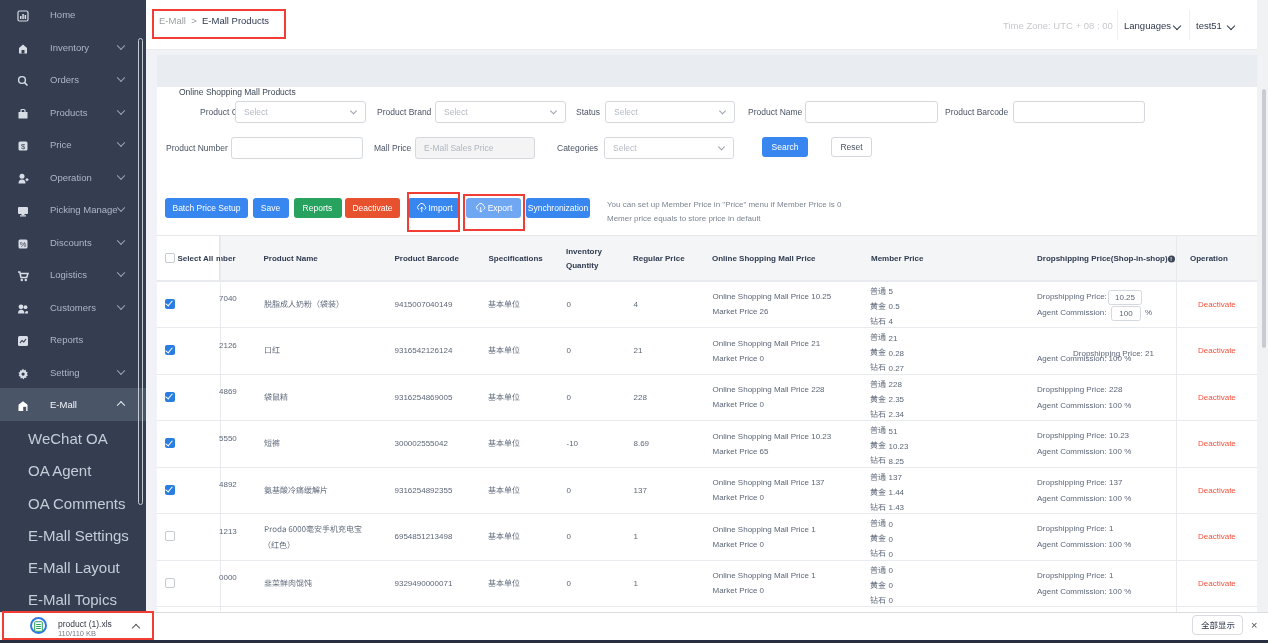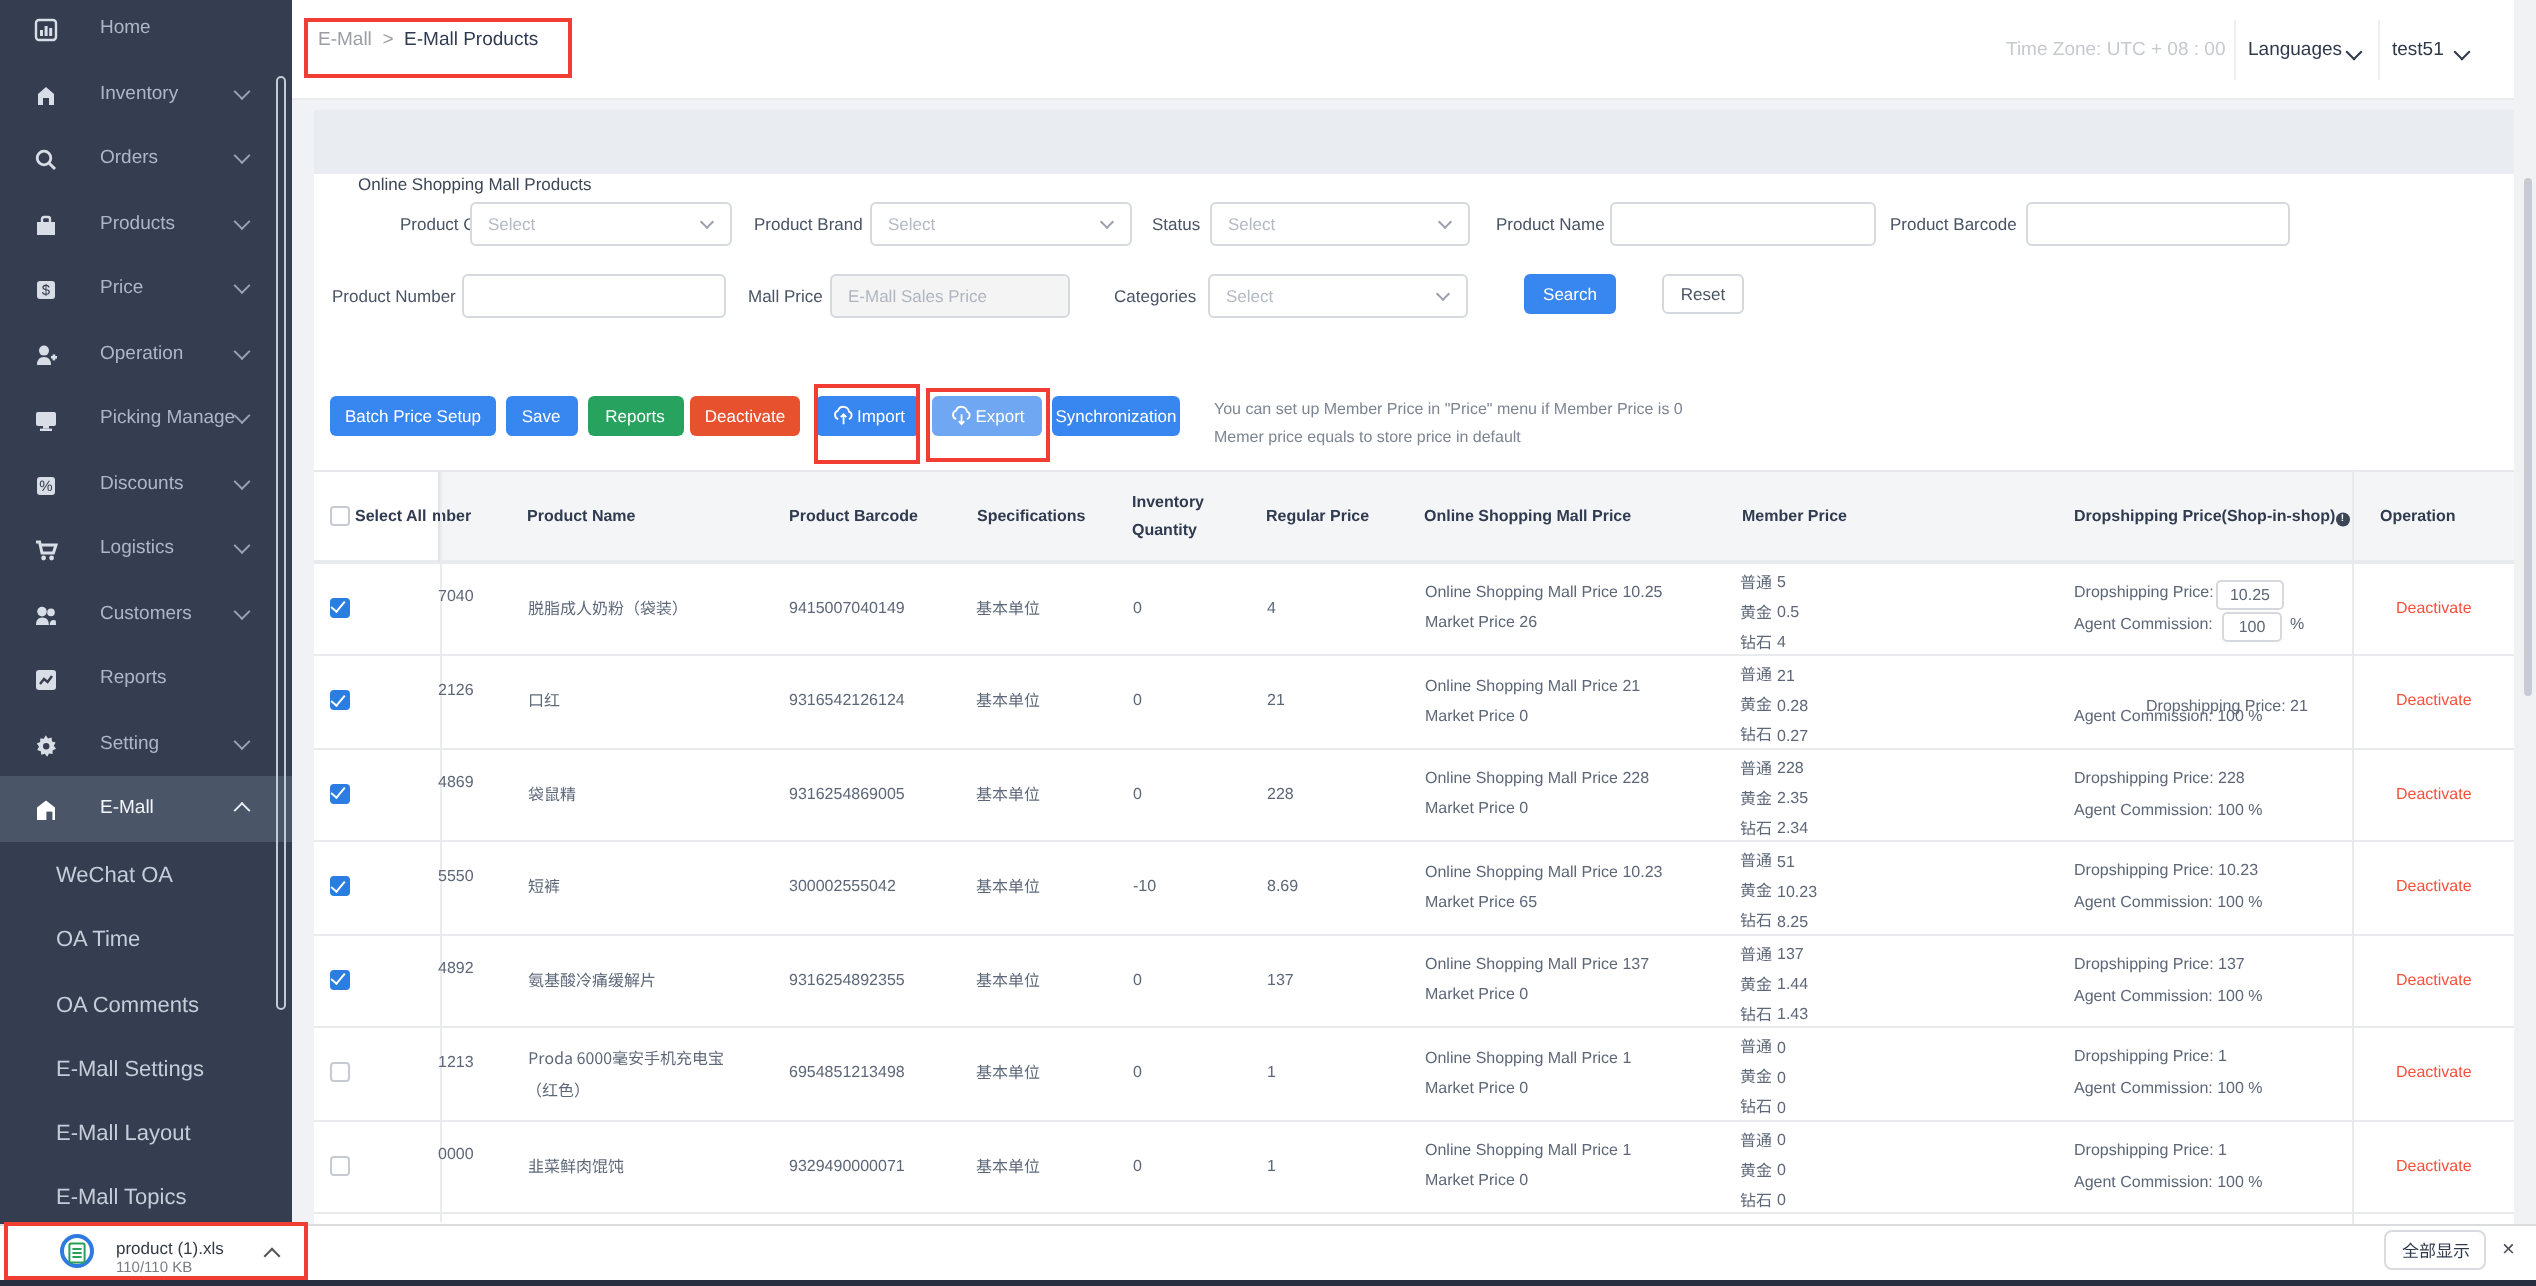--- a/index.html
+++ b/index.html
@@ -8,21 +8,21 @@
 .abs { position:absolute; }
 
 #sidebar { left:0; top:0; width:146px; height:643px; background:#353e51; }
 .mi { position:absolute; left:0; width:146px; height:32.5px; }
 .mi .txt { position:absolute; left:38px; top:50%; transform:translateY(-50%); font-size:9.5px; color:#aeb6c6;margin-left:12px; }
 .mi .ico { position:absolute; left:17px; top:50%; transform:translateY(-50%); width:12px; height:12px; }
 .mi .chev { position:absolute; right:22px; top:50%; width:6px; height:6px; border-right:1.4px solid #9aa3b5; border-bottom:1.4px solid #9aa3b5; transform:translateY(-70%) rotate(45deg); }
 .mi .chevup { position:absolute; right:22px; top:50%; width:6px; height:6px; border-right:1.4px solid #e8ecf3; border-bottom:1.4px solid #e8ecf3; transform:translateY(-30%) rotate(225deg); }
 .mi.active { background:#4b5568; }
 .mi.active .txt { color:#f2f5fa; }
-.smi { position:absolute; left:28px; font-size:11px; color:#c6cdd9; transform:translateY(-50%); }
+.smi { position:absolute; left:28px; font-size:15px; color:#c6cdd9; transform:translateY(-50%); }
 #sbthumb { position:absolute; left:138px; top:38px; width:5px; height:467px; border:1px solid #c4cad4; border-radius:3px; }
 
 #topbar { left:146px; top:0; width:1122px; height:50px; background:#fff; border-bottom:1px solid #e9ebee; }
 
 #card { left:157px; top:55px; width:1100px; height:557px; background:#fff; }
 #cardhead { position:absolute; left:0; top:0; width:1100px; height:31.5px; background:#e9edf1; }
 .lbl { font-size:8.5px; color:#4a5465; transform:translateY(-50%); }
 .sel { position:absolute; height:22px; border:1px solid #d5d9de; border-radius:3px; background:#fff; }
 .sel .ph { position:absolute; left:8px; top:50%; transform:translateY(-50%); font-size:8.5px; color:#b4bac4; }
 .sel .sc { position:absolute; right:9px; top:50%; width:5px; height:5px; border-right:1.2px solid #9aa0ab; border-bottom:1.2px solid #9aa0ab; transform:translateY(-70%) rotate(45deg); }
@@ -542,21 +542,21 @@
     </div>
 <div class="mi active" style="top:388px;">
       <span class="ico"><svg width="12" height="12" viewBox="0 0 12 12">
           <path d="M1.5 4.8 L6 1.2 L10.5 4.8 L10.5 11 L1.5 11 Z" fill="#fff"></path>
           <rect x="6.2" y="6.8" width="3" height="4.2" fill="#4b5568"></rect>
         </svg></span>
       <span class="txt">E-Mall</span>
       <span class="chevup"></span>
     </div>
 <div class="smi" style="top:437.5px;">WeChat OA</div>
-<div class="smi" style="top:470px;">OA Time</div>
+<div class="smi" style="top:470px;">OA Agent</div>
 <div class="smi" style="top:502.5px;">OA Comments</div>
 <div class="smi" style="top:535px;">E-Mall Settings</div>
 <div class="smi" style="top:567px;">E-Mall Layout</div>
 <div class="smi" style="top:599px;">E-Mall Topics</div>
 </div>
 <div class="abs" id="sbthumb"></div>
 
 <div class="abs" style="left:0; top:611.5px; width:1268px; height:28px; background:#fff; border-top:1px solid #dadcde;"></div>
 <div class="abs" style="left:30px; top:617px; width:17px; height:17px; border:2px solid #2f7ae0; border-radius:50%; background:#fff;"></div>
 <svg class="abs" style="left:34px; top:620.5px;" width="9" height="11" viewBox="0 0 9 11">

